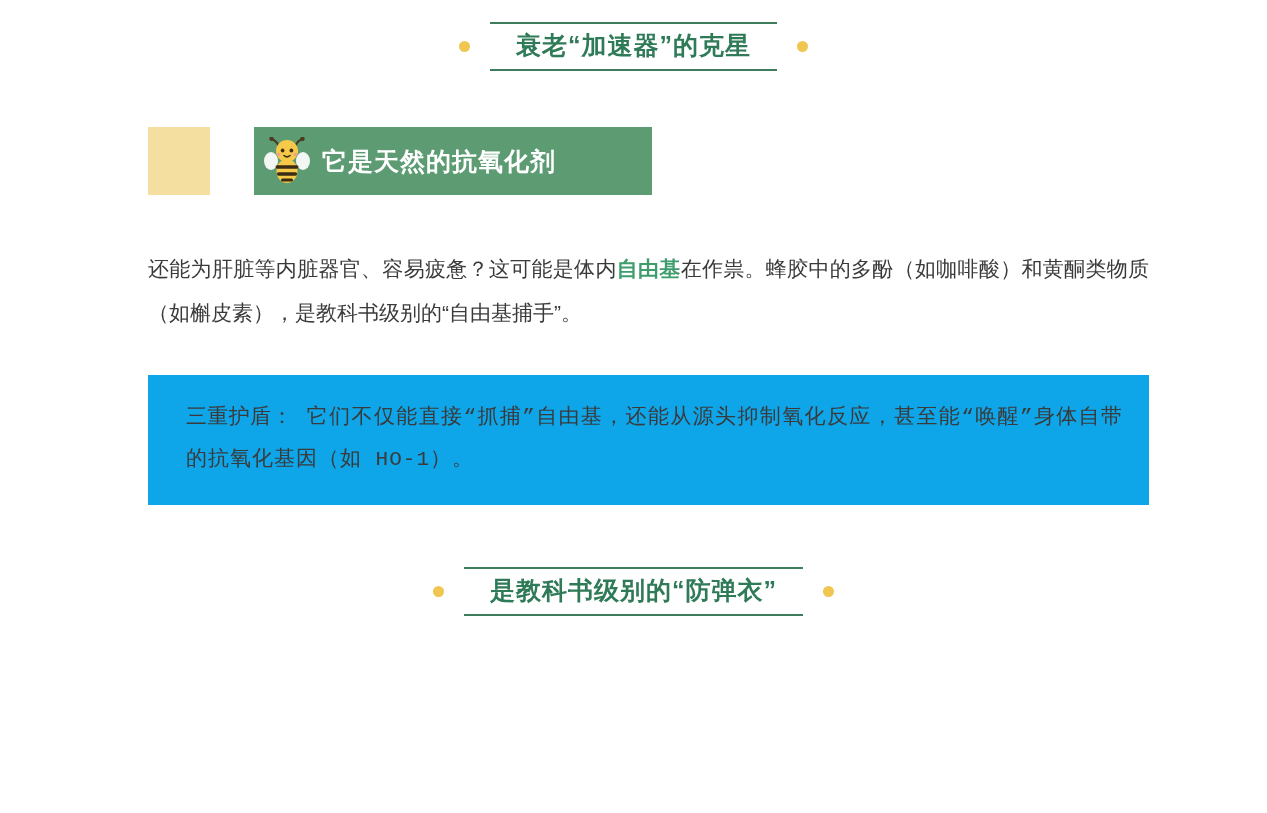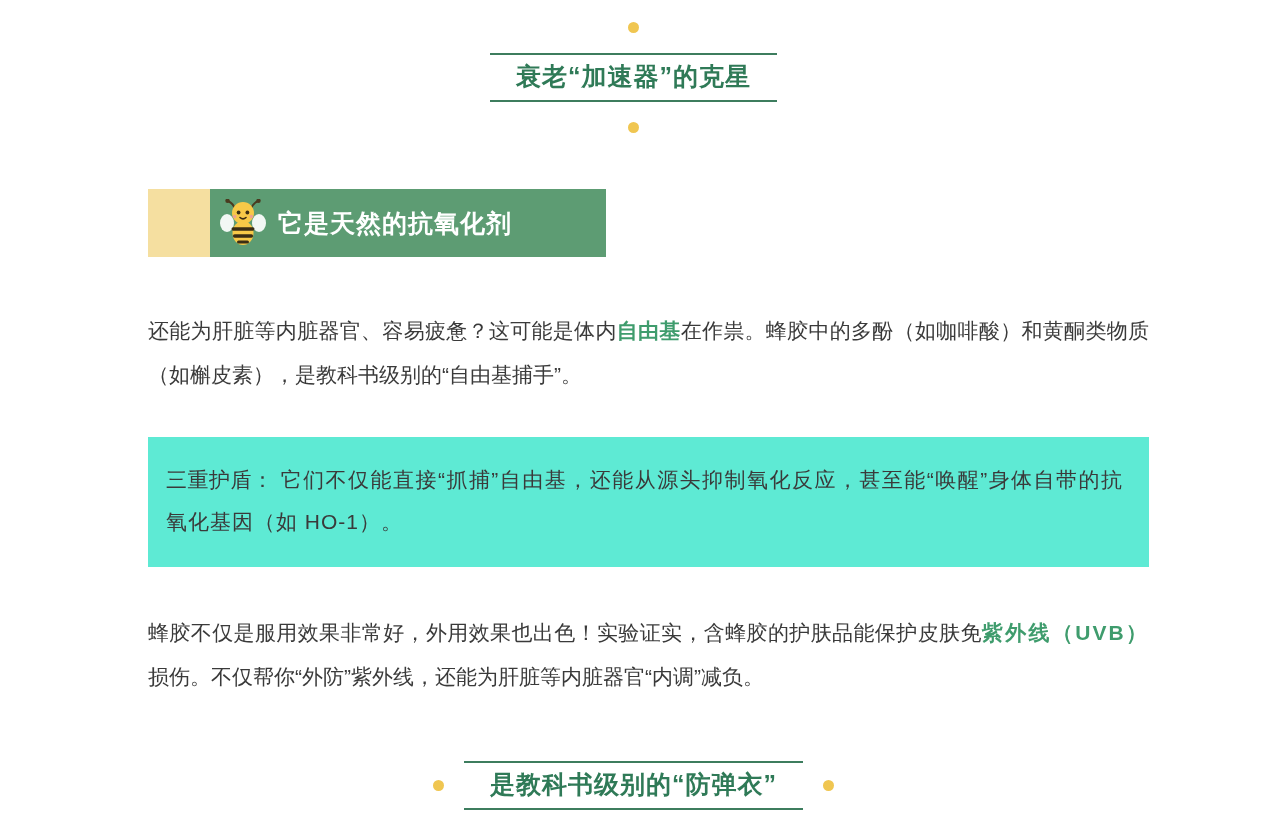--- a/index.html
+++ b/index.html
@@ -22,21 +22,21 @@
     box-sizing: border-box;
   }
 
   
   .section-heading {
     display: flex;
     align-items: center;
     justify-content: center;
     gap: 20px;
   }
-  .section-heading-1 { margin-top: 22px; flex-direction: column; }
+  .section-heading-1 { margin-top: 22px; }
   .section-heading-2 { margin-top: 62px; }
 
   .dot {
     width: 11px;
     height: 11px;
     border-radius: 50%;
     background: #f0c651;
     flex: 0 0 auto;
   }
   .heading-frame {
@@ -61,22 +61,23 @@
     letter-spacing: 1px;
     white-space: nowrap;
   }
 
   
   .banner-row {
     margin-top: 56px;
     margin-left: 148px;
     display: flex;
     align-items: stretch;
-    width: 458px;
+    width: 504px;
     height: 68px;
+    gap: 44px;
   }
   .banner-accent {
     width: 62px;
     background: #f5dfa0;
     flex: 0 0 auto;
   }
   .banner-green {
     flex: 1 1 auto;
     background: #5d9c73;
     display: flex;
@@ -120,23 +121,24 @@
     color: #3f9c6d;
     font-weight: bold;
     letter-spacing: 2px;
   }
 
   
   .callout {
     margin-top: 40px;
     margin-left: 148px;
     margin-right: 118px;
-    background: #5eead4;
-    padding: 22px 26px 24px 18px;
+    background: #0ea5e9;
+    padding: 22px 26px 24px 38px;
     box-sizing: border-box;
+    font-family: Liberation Mono, monospace;
   }
   .callout .para {
     margin: 0;
     line-height: 42px;
   }
   .callout-lead {
     color: #3a3a3a;
   }
   .mono-sp { letter-spacing: 1px; }
 </style>
@@ -190,25 +192,20 @@
       <span>还能为肝脏等内脏器官、容易疲惫？这可能是体内</span><span class="hl-green">自由基</span><span>在作祟。蜂胶中的多酚（如咖啡酸）和黄酮类物质（如槲皮素），是教科书级别的“自由基捕手”。</span>
     </p>
   </div>
 
   <div class="callout">
     <p class="para">
       <span class="callout-lead">三重护盾：</span><span class="mono-sp"> 它们不仅能直接“抓捕”自由基，还能从源头抑制氧化反应，甚至能“唤醒”身体自带的抗氧化基因（如 HO-1）。</span>
     </p>
   </div>
 
-  <div class="body-block">
-    <p class="para para-2">
-      <span>蜂胶不仅是服用效果非常好，外用效果也出色！实验证实，含蜂胶的护肤品能保护皮肤免</span><span class="hl-green-sp">紫外线（UVB）</span><span>损伤。不仅帮你“外防”紫外线，还能为肝脏等内脏器官“内调”减负。</span>
-    </p>
-  </div>
 
   <div class="section-heading section-heading-2">
     <span class="dot"></span>
     <div class="heading-frame">
       <div class="heading-text">是教科书级别的“防弹衣”</div>
     </div>
     <span class="dot"></span>
   </div>
 
 </div>

